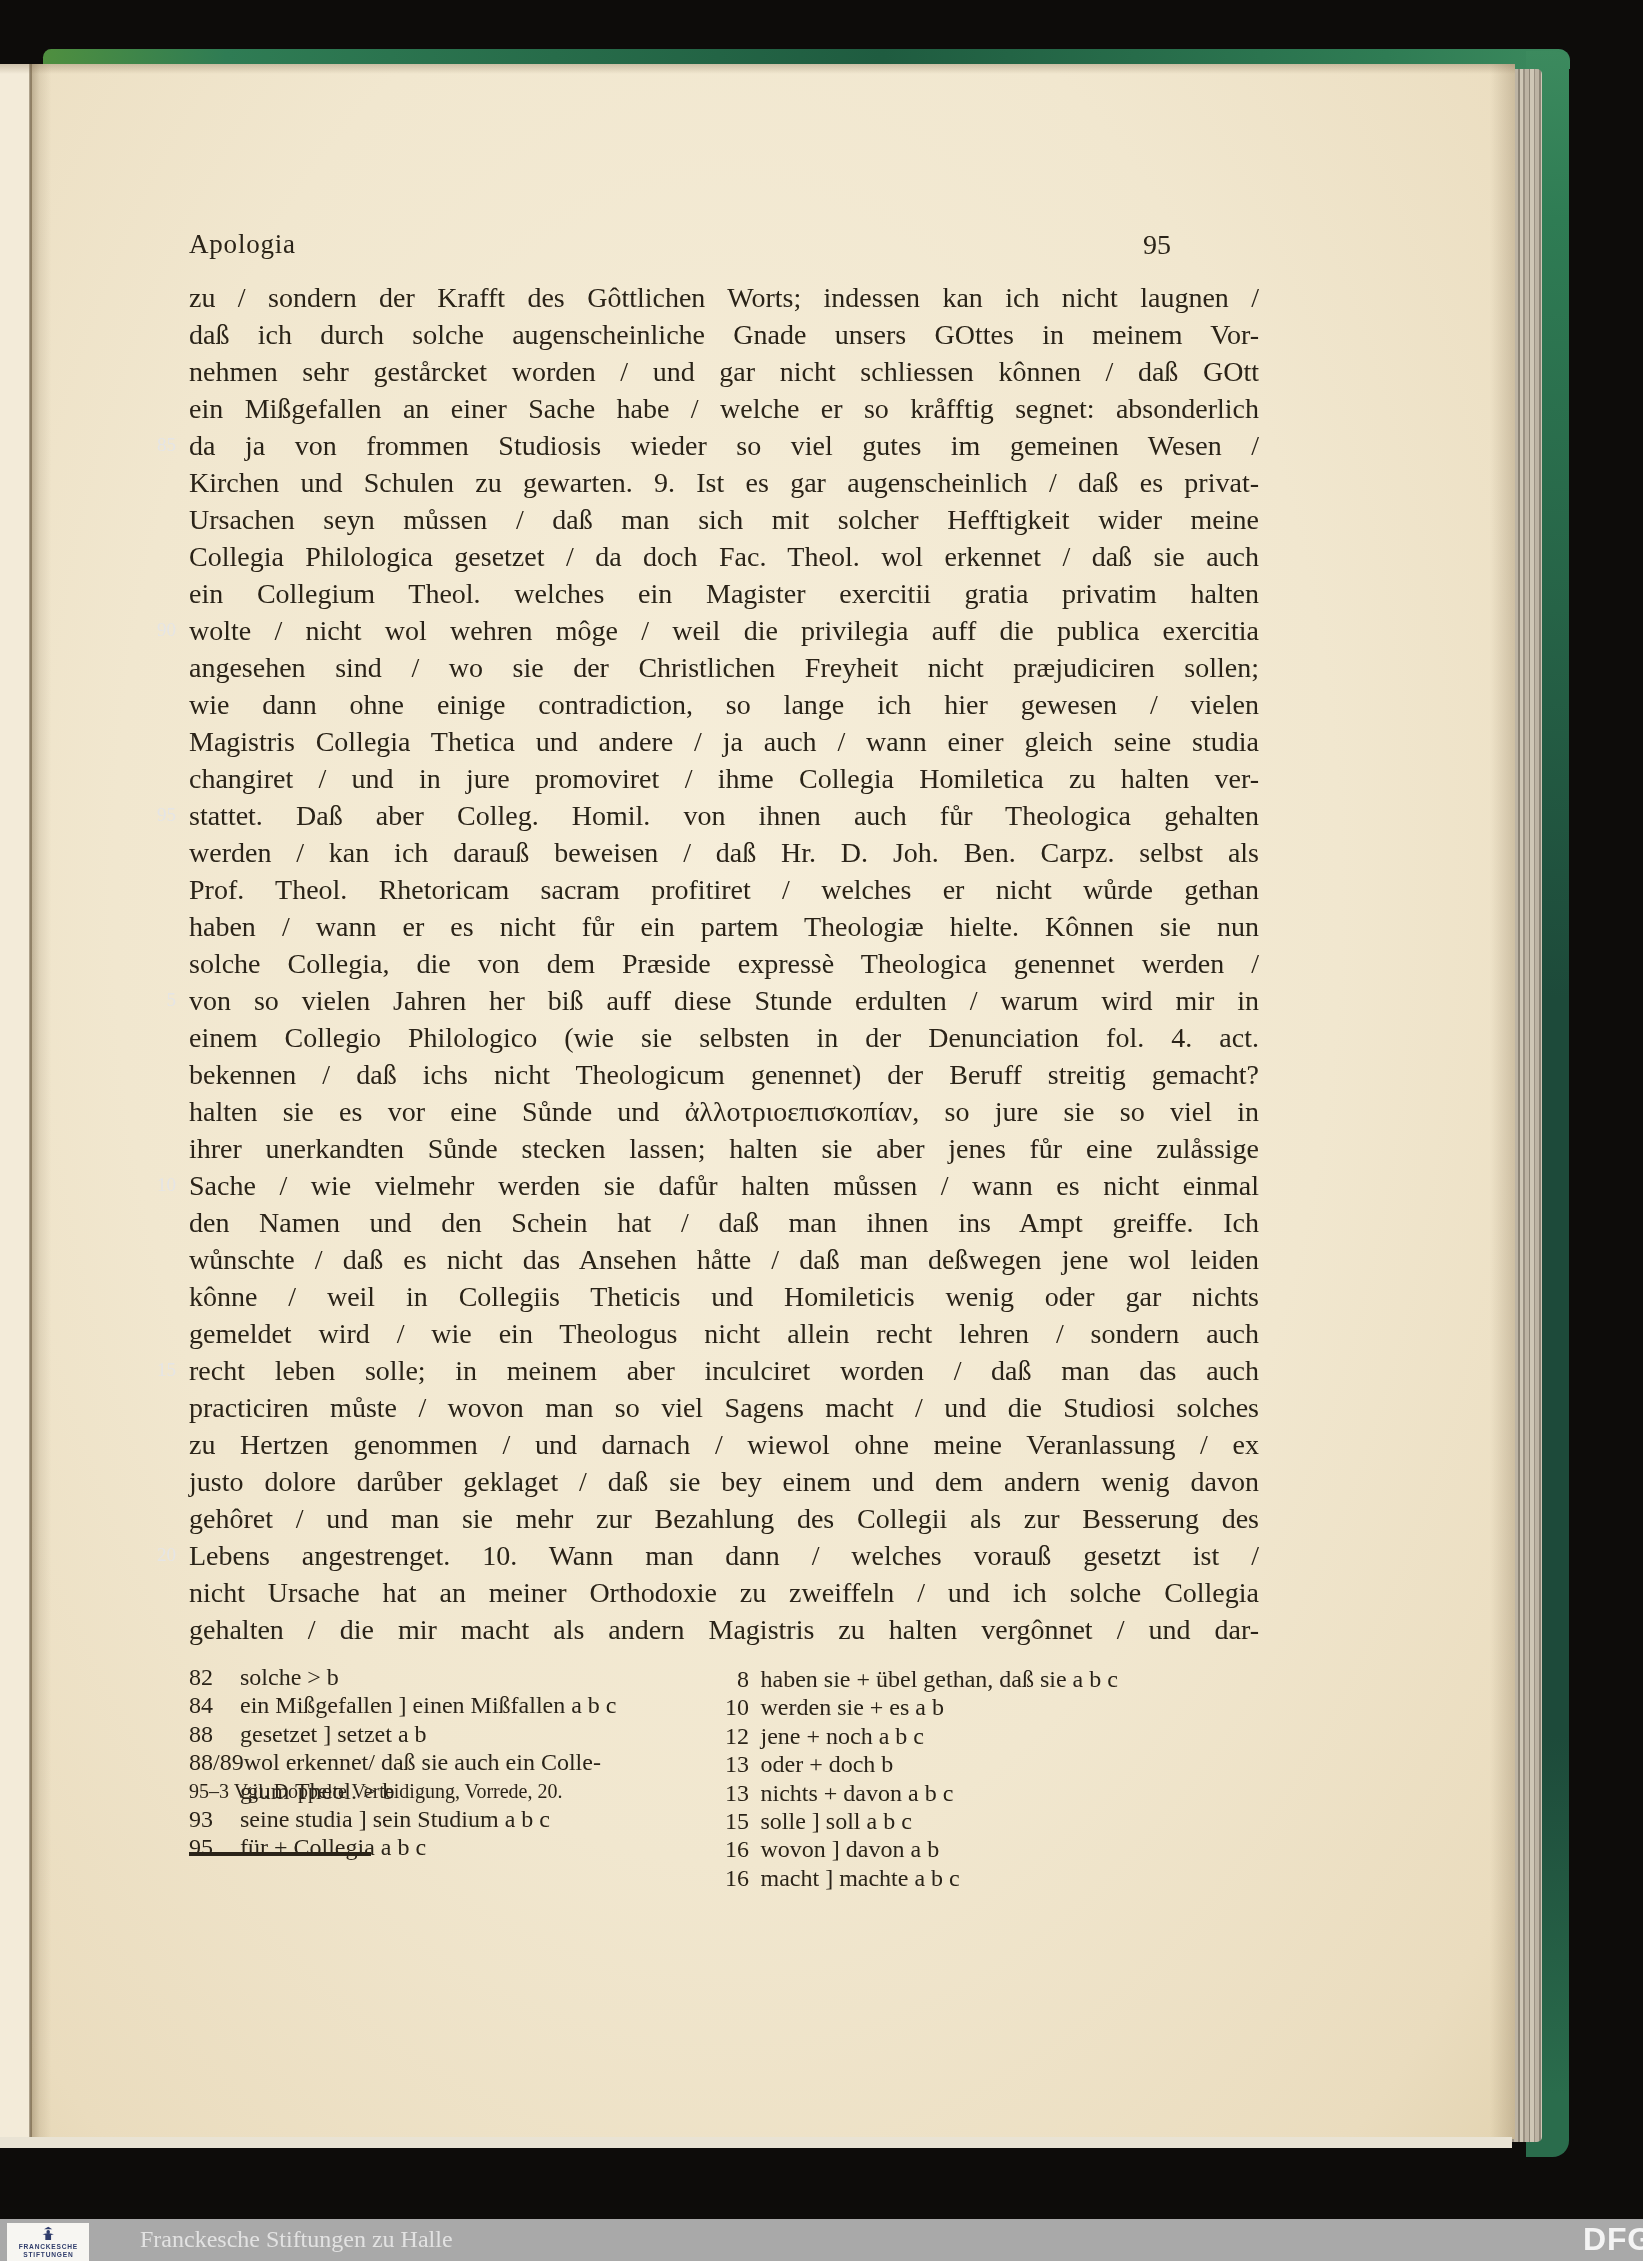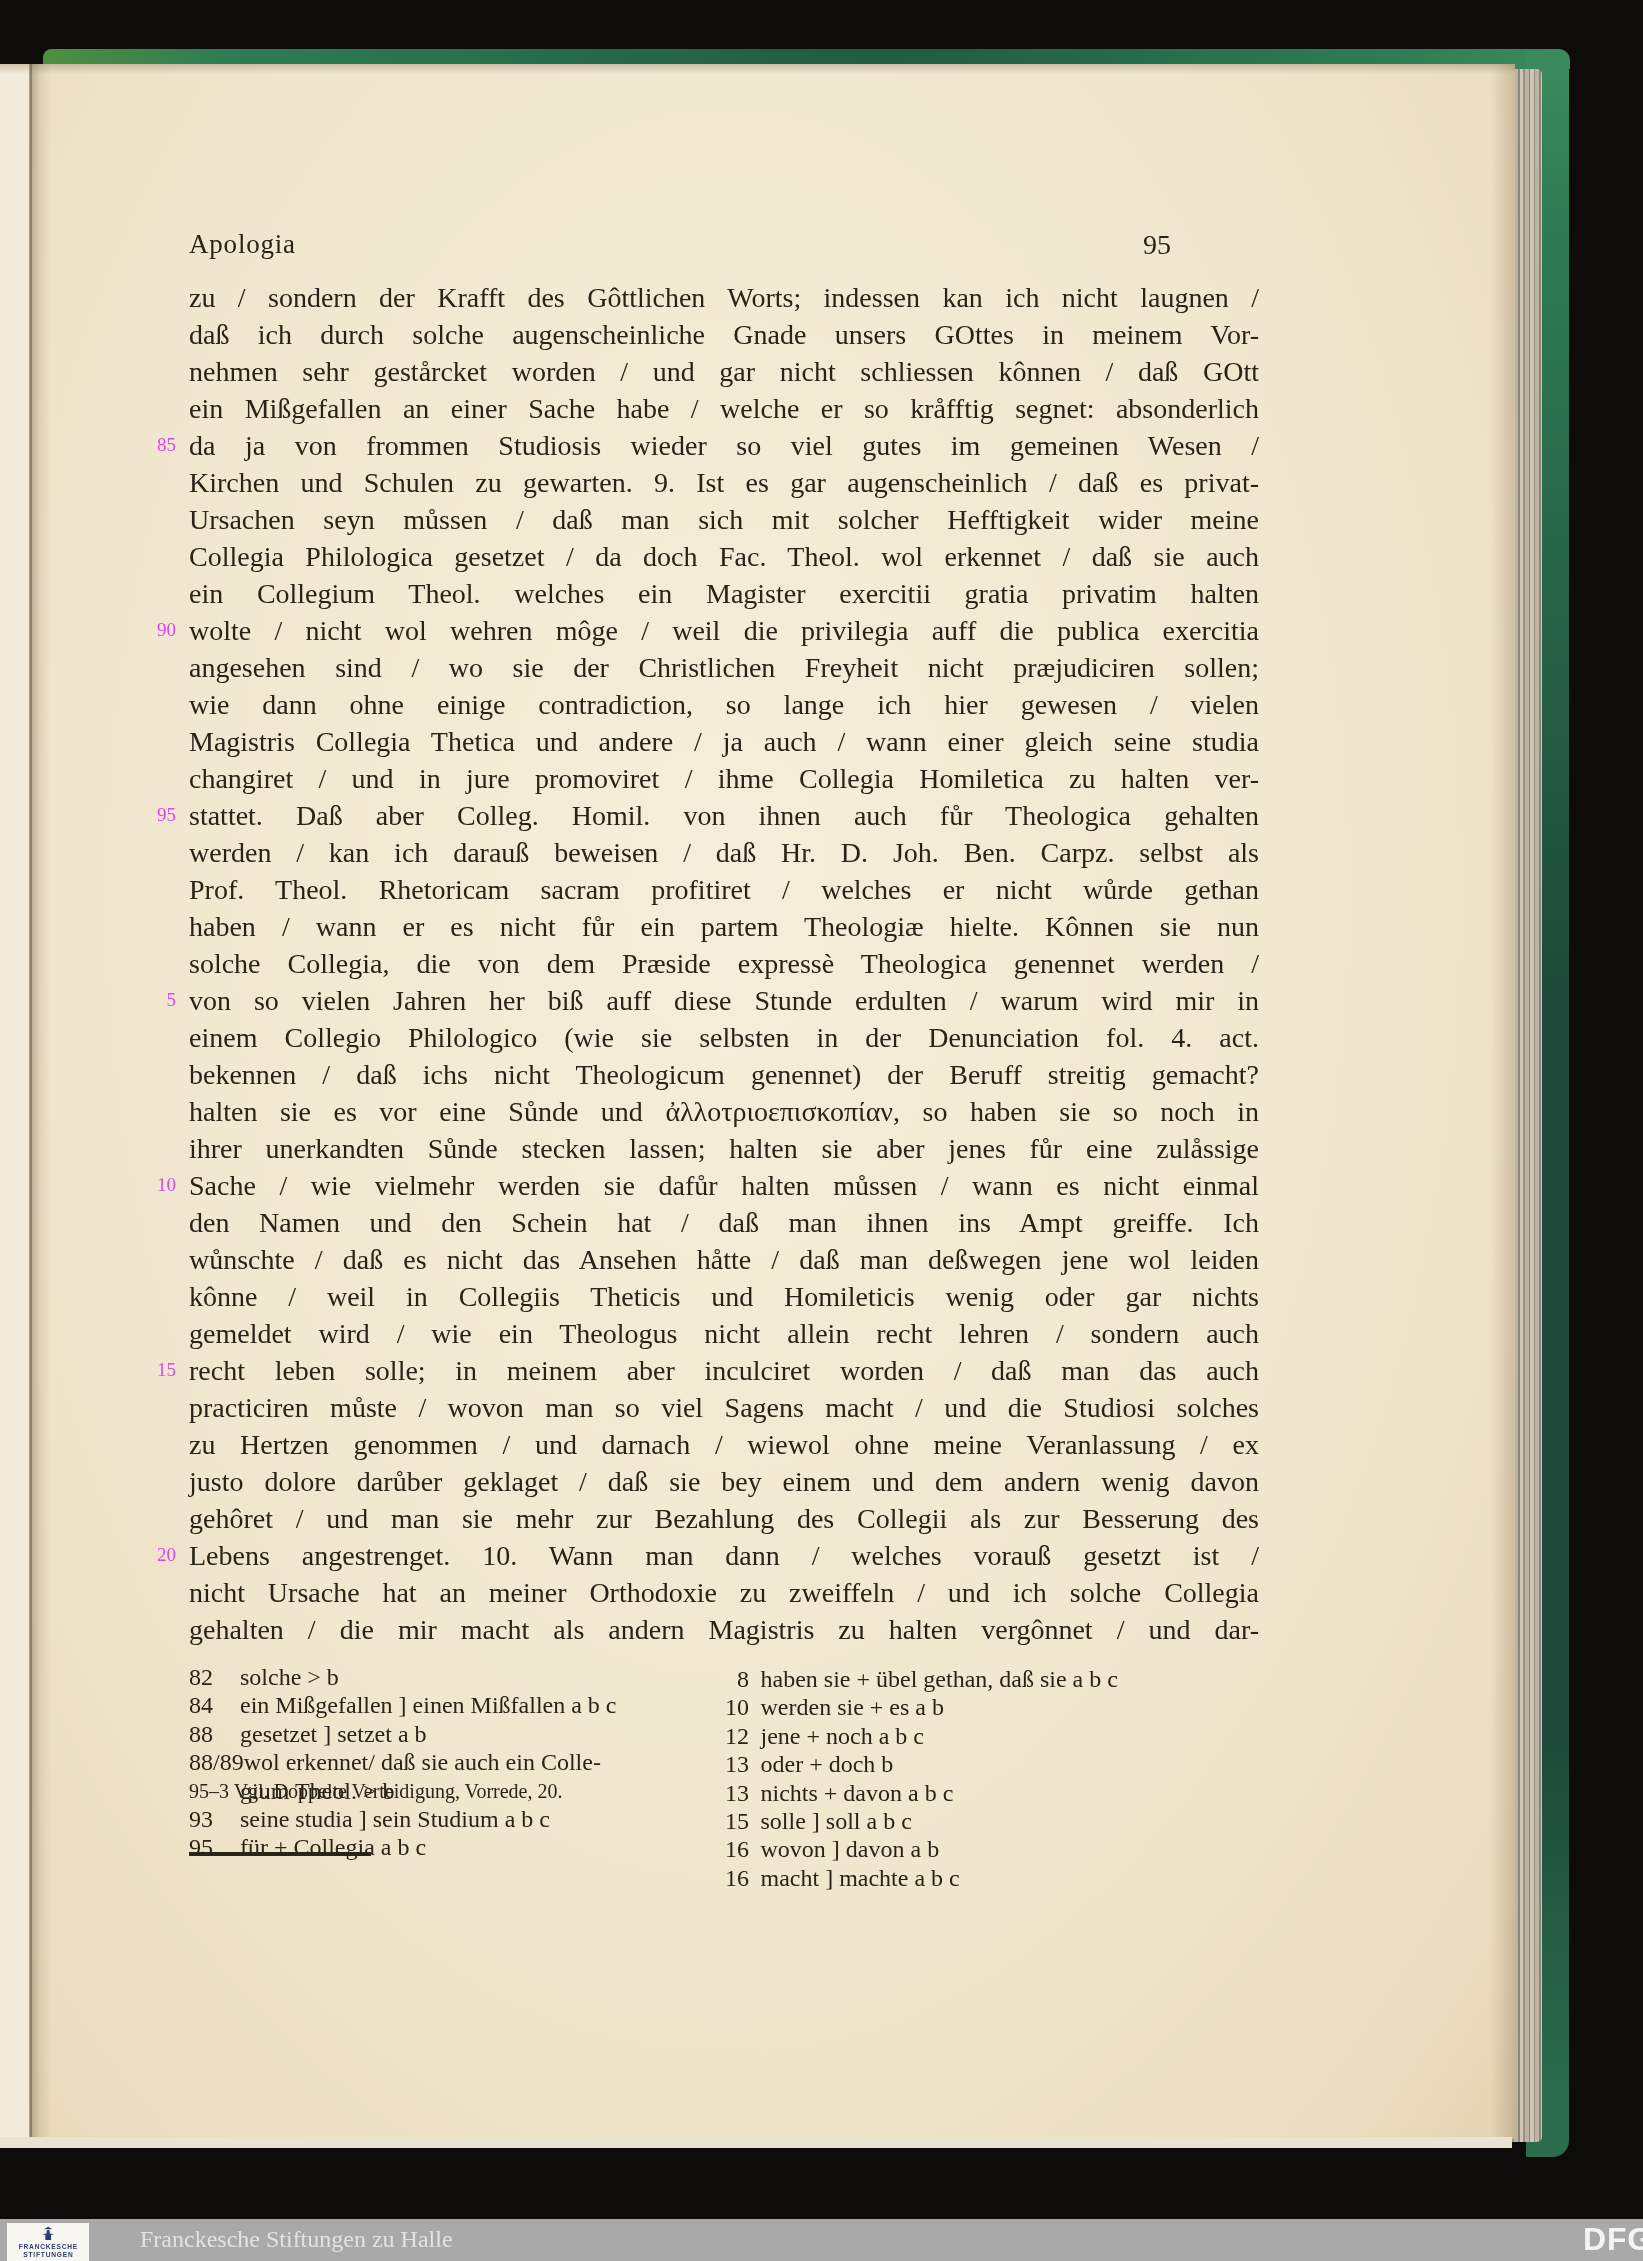--- a/index.html
+++ b/index.html
@@ -29,21 +29,21 @@
   .page-shadow-top{position:absolute;left:0;right:0;top:0;height:10px;
                  background:linear-gradient(180deg,rgba(115,95,65,.30) 0,rgba(115,95,65,0) 100%);}
   
   .ink{color:#2a2318;}
   .header-title{position:absolute;left:189px;top:229px;width:1070px;text-align:left;
                 font-size:27px;letter-spacing:0.8px;}
   .page-number{position:absolute;left:1143px;top:229px;font-size:28px;}
   .text-block{position:absolute;left:189px;top:279px;width:1070px;}
   .bline{position:relative;height:37px;font-size:28px;}
   .bline .lineno{position:absolute;right:calc(100% + 13px);top:7.4px;width:58px;text-align:right;
-                 font-size:19px;color:#d946ef;}
+                 font-size:19px;color:#e5e5e5;}
   .bline .ltxt{display:block;width:100%;text-align:justify;text-align-last:justify;
                line-height:37px;white-space:normal;}
   .apparatus{position:absolute;font-size:24px;line-height:28.4px;margin-top:24px;}
   .app-left{left:189px;top:1639px;width:539px;}
   .app-right{left:723px;top:1641px;width:559px;}
   .app-row{white-space:nowrap;}
   .app-num{display:inline-block;min-width:51px;}
   .app-num-r{display:inline-block;min-width:26px;text-align:right;margin-right:11.5px;}
   .footnote-rule{position:absolute;left:189px;top:1852px;width:182px;height:4.1px;background:#2a2318;}
   .footnote{position:absolute;left:189px;top:1780px;font-size:20px;}
@@ -165,21 +165,21 @@
       <div class="bline ink">
         <span class="lineno"></span>
         <span class="ltxt">einem Collegio Philologico (wie sie selbsten in der Denunciation fol. 4. act.</span>
       </div>
       <div class="bline ink">
         <span class="lineno"></span>
         <span class="ltxt">bekennen / daß ichs nicht Theologicum genennet) der Beruff streitig gemacht?</span>
       </div>
       <div class="bline ink">
         <span class="lineno"></span>
-        <span class="ltxt">halten sie es vor eine Sůnde und ἀλλοτριοεπισκοπίαν, so haben sie so noch in</span>
+        <span class="ltxt">halten sie es vor eine Sůnde und ἀλλοτριοεπισκοπίαν, so jure sie so viel in</span>
       </div>
       <div class="bline ink">
         <span class="lineno"></span>
         <span class="ltxt">ihrer unerkandten Sůnde stecken lassen; halten sie aber jenes fůr eine zulåssige</span>
       </div>
       <div class="bline ink">
         <span class="lineno">10</span>
         <span class="ltxt">Sache / wie vielmehr werden sie dafůr halten můssen / wann es nicht einmal</span>
       </div>
       <div class="bline ink">

